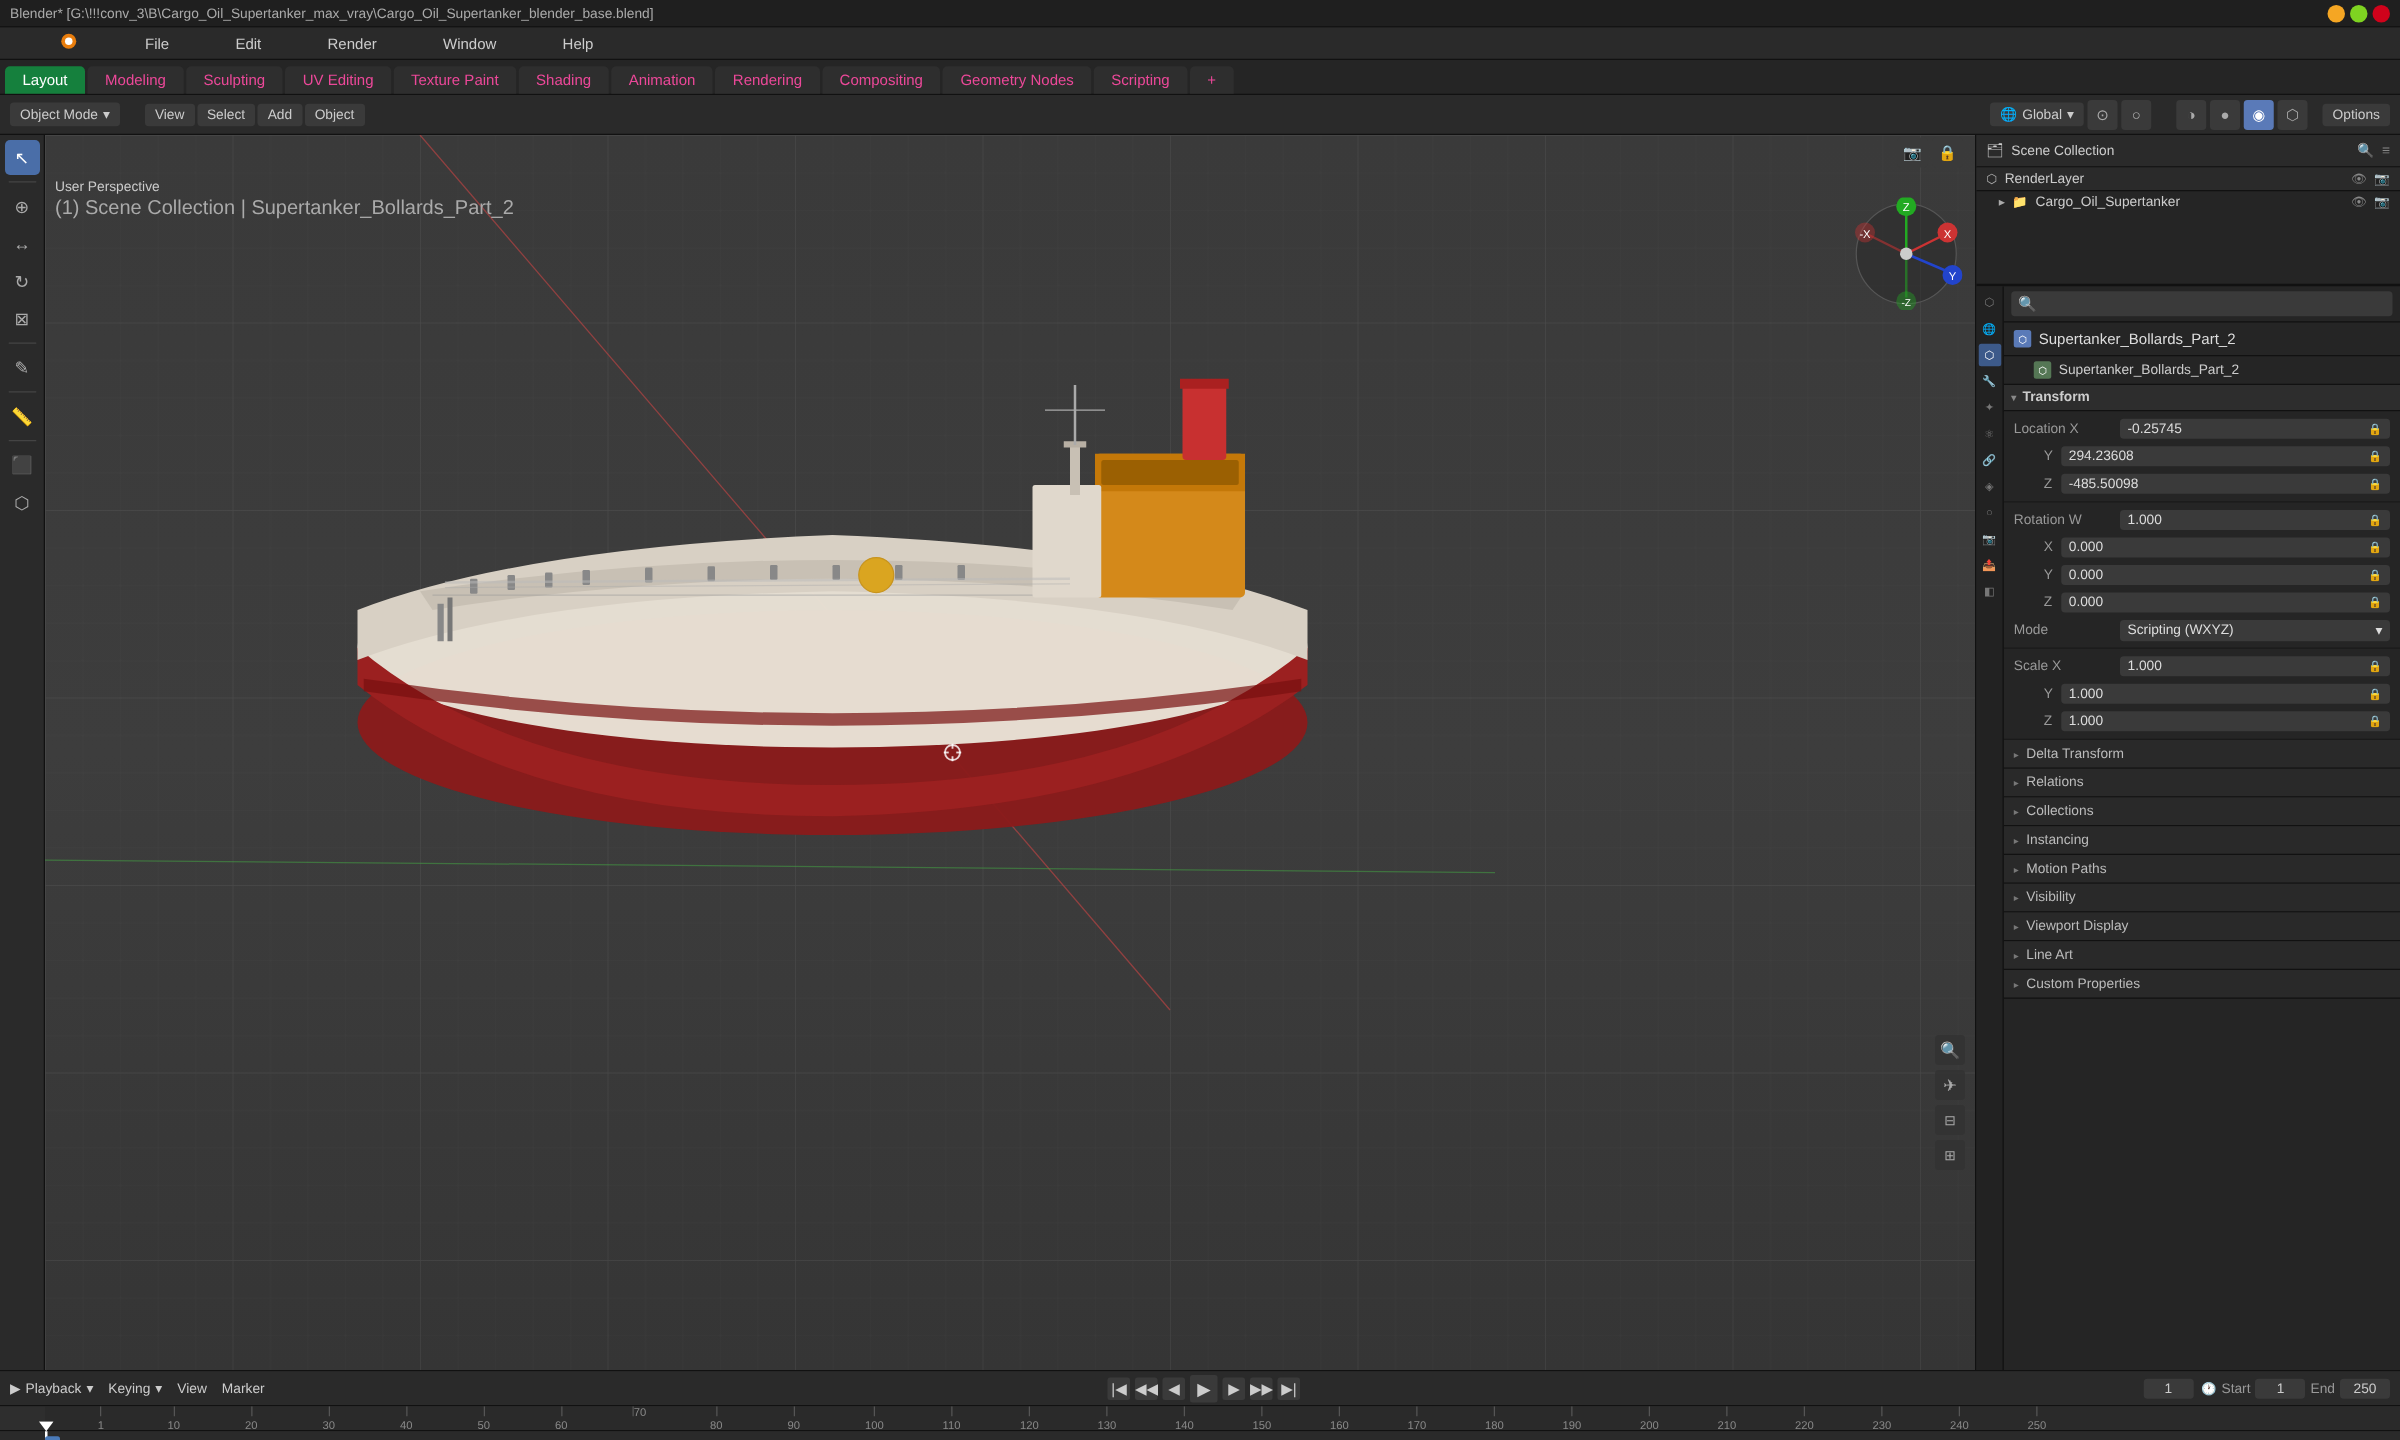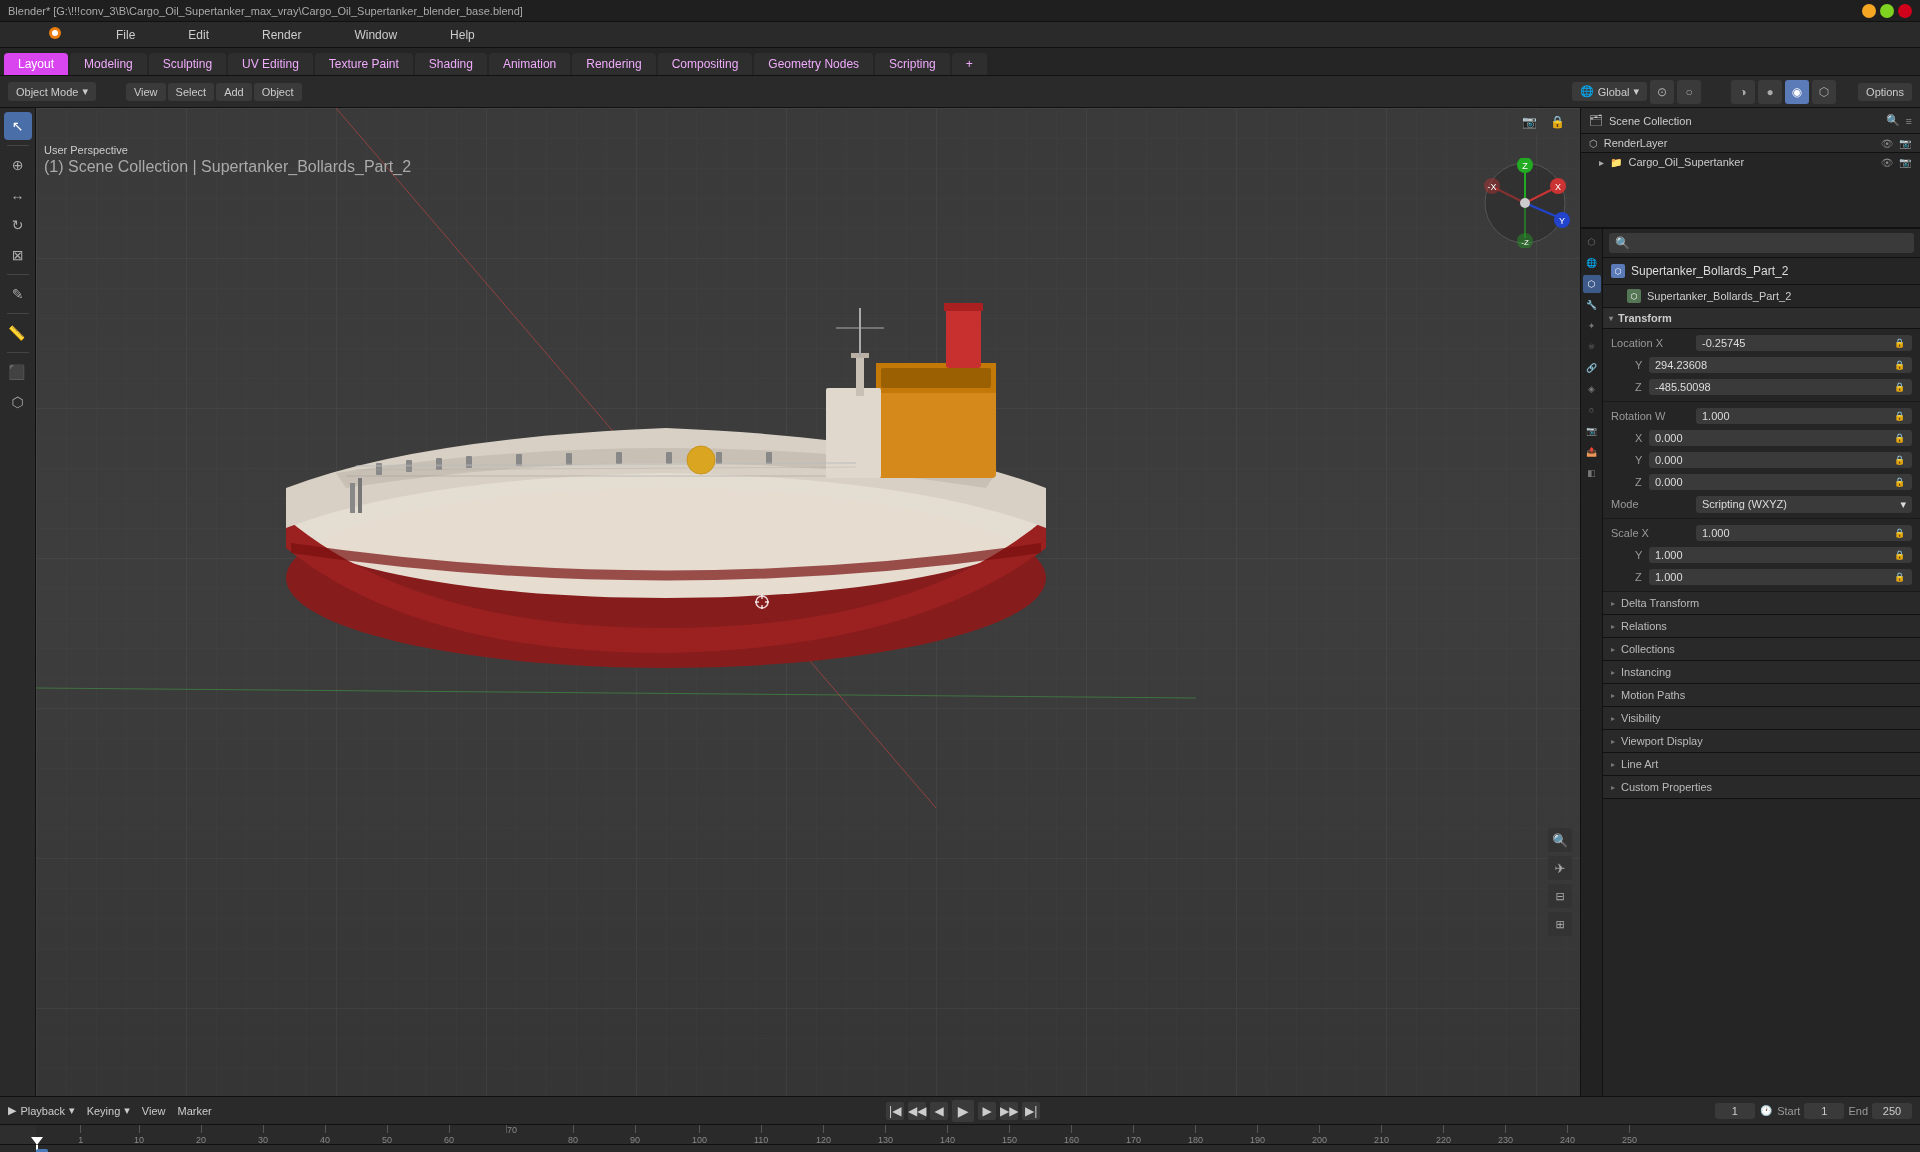--- a/index.html
+++ b/index.html
@@ -61,28 +61,28 @@
       height: 28px;
       background: #252525;
       display: flex;
       align-items: flex-end;
       padding: 0 4px;
       border-bottom: 1px solid #111;
     }
     .workspace-tab {
       padding: 4px 14px;
       font-size: 12px;
-      color: #f0abfc;
+      color: #ec4899;
       cursor: pointer;
       background: #2e2e2e;
       border-radius: 4px 4px 0 0;
       margin-right: 2px;
     }
     .workspace-tab.active {
-      background: #d946ef;
+      background: #15803d;
       color: #fff;
     }
 
     
     #main-layout {
       display: flex;
       width: 100%;
       height: calc(100% - 76px - 60px - 28px);
     }
 
@@ -358,21 +358,21 @@
   <div class="workspace-tab">Texture Paint</div>
   <div class="workspace-tab">Shading</div>
   <div class="workspace-tab">Animation</div>
   <div class="workspace-tab">Rendering</div>
   <div class="workspace-tab">Compositing</div>
   <div class="workspace-tab">Geometry Nodes</div>
   <div class="workspace-tab">Scripting</div>
   <div class="workspace-tab">+</div>
 </div>
 
-<div style="display:flex; width:100%; height:32px; background:#2a2a2a; border-bottom:1px solid #111; align-items:center; padding:0 8px; gap:22px;">
+<div style="display:flex; width:100%; height:32px; background:#2a2a2a; border-bottom:1px solid #111; align-items:center; padding:0 8px; gap:12px;">
 
   <div class="mode-selector">
     <span>Object Mode</span>
     <span>▾</span>
   </div>
 
   <div style="display:flex; gap:2px; margin-left:8px;">
     <div style="padding:3px 8px; background:#3a3a3a; border-radius:3px; font-size:11px; color:#ccc; cursor:pointer;">View</div>
     <div style="padding:3px 8px; background:#3a3a3a; border-radius:3px; font-size:11px; color:#ccc; cursor:pointer;">Select</div>
     <div style="padding:3px 8px; background:#3a3a3a; border-radius:3px; font-size:11px; color:#ccc; cursor:pointer;">Add</div>

